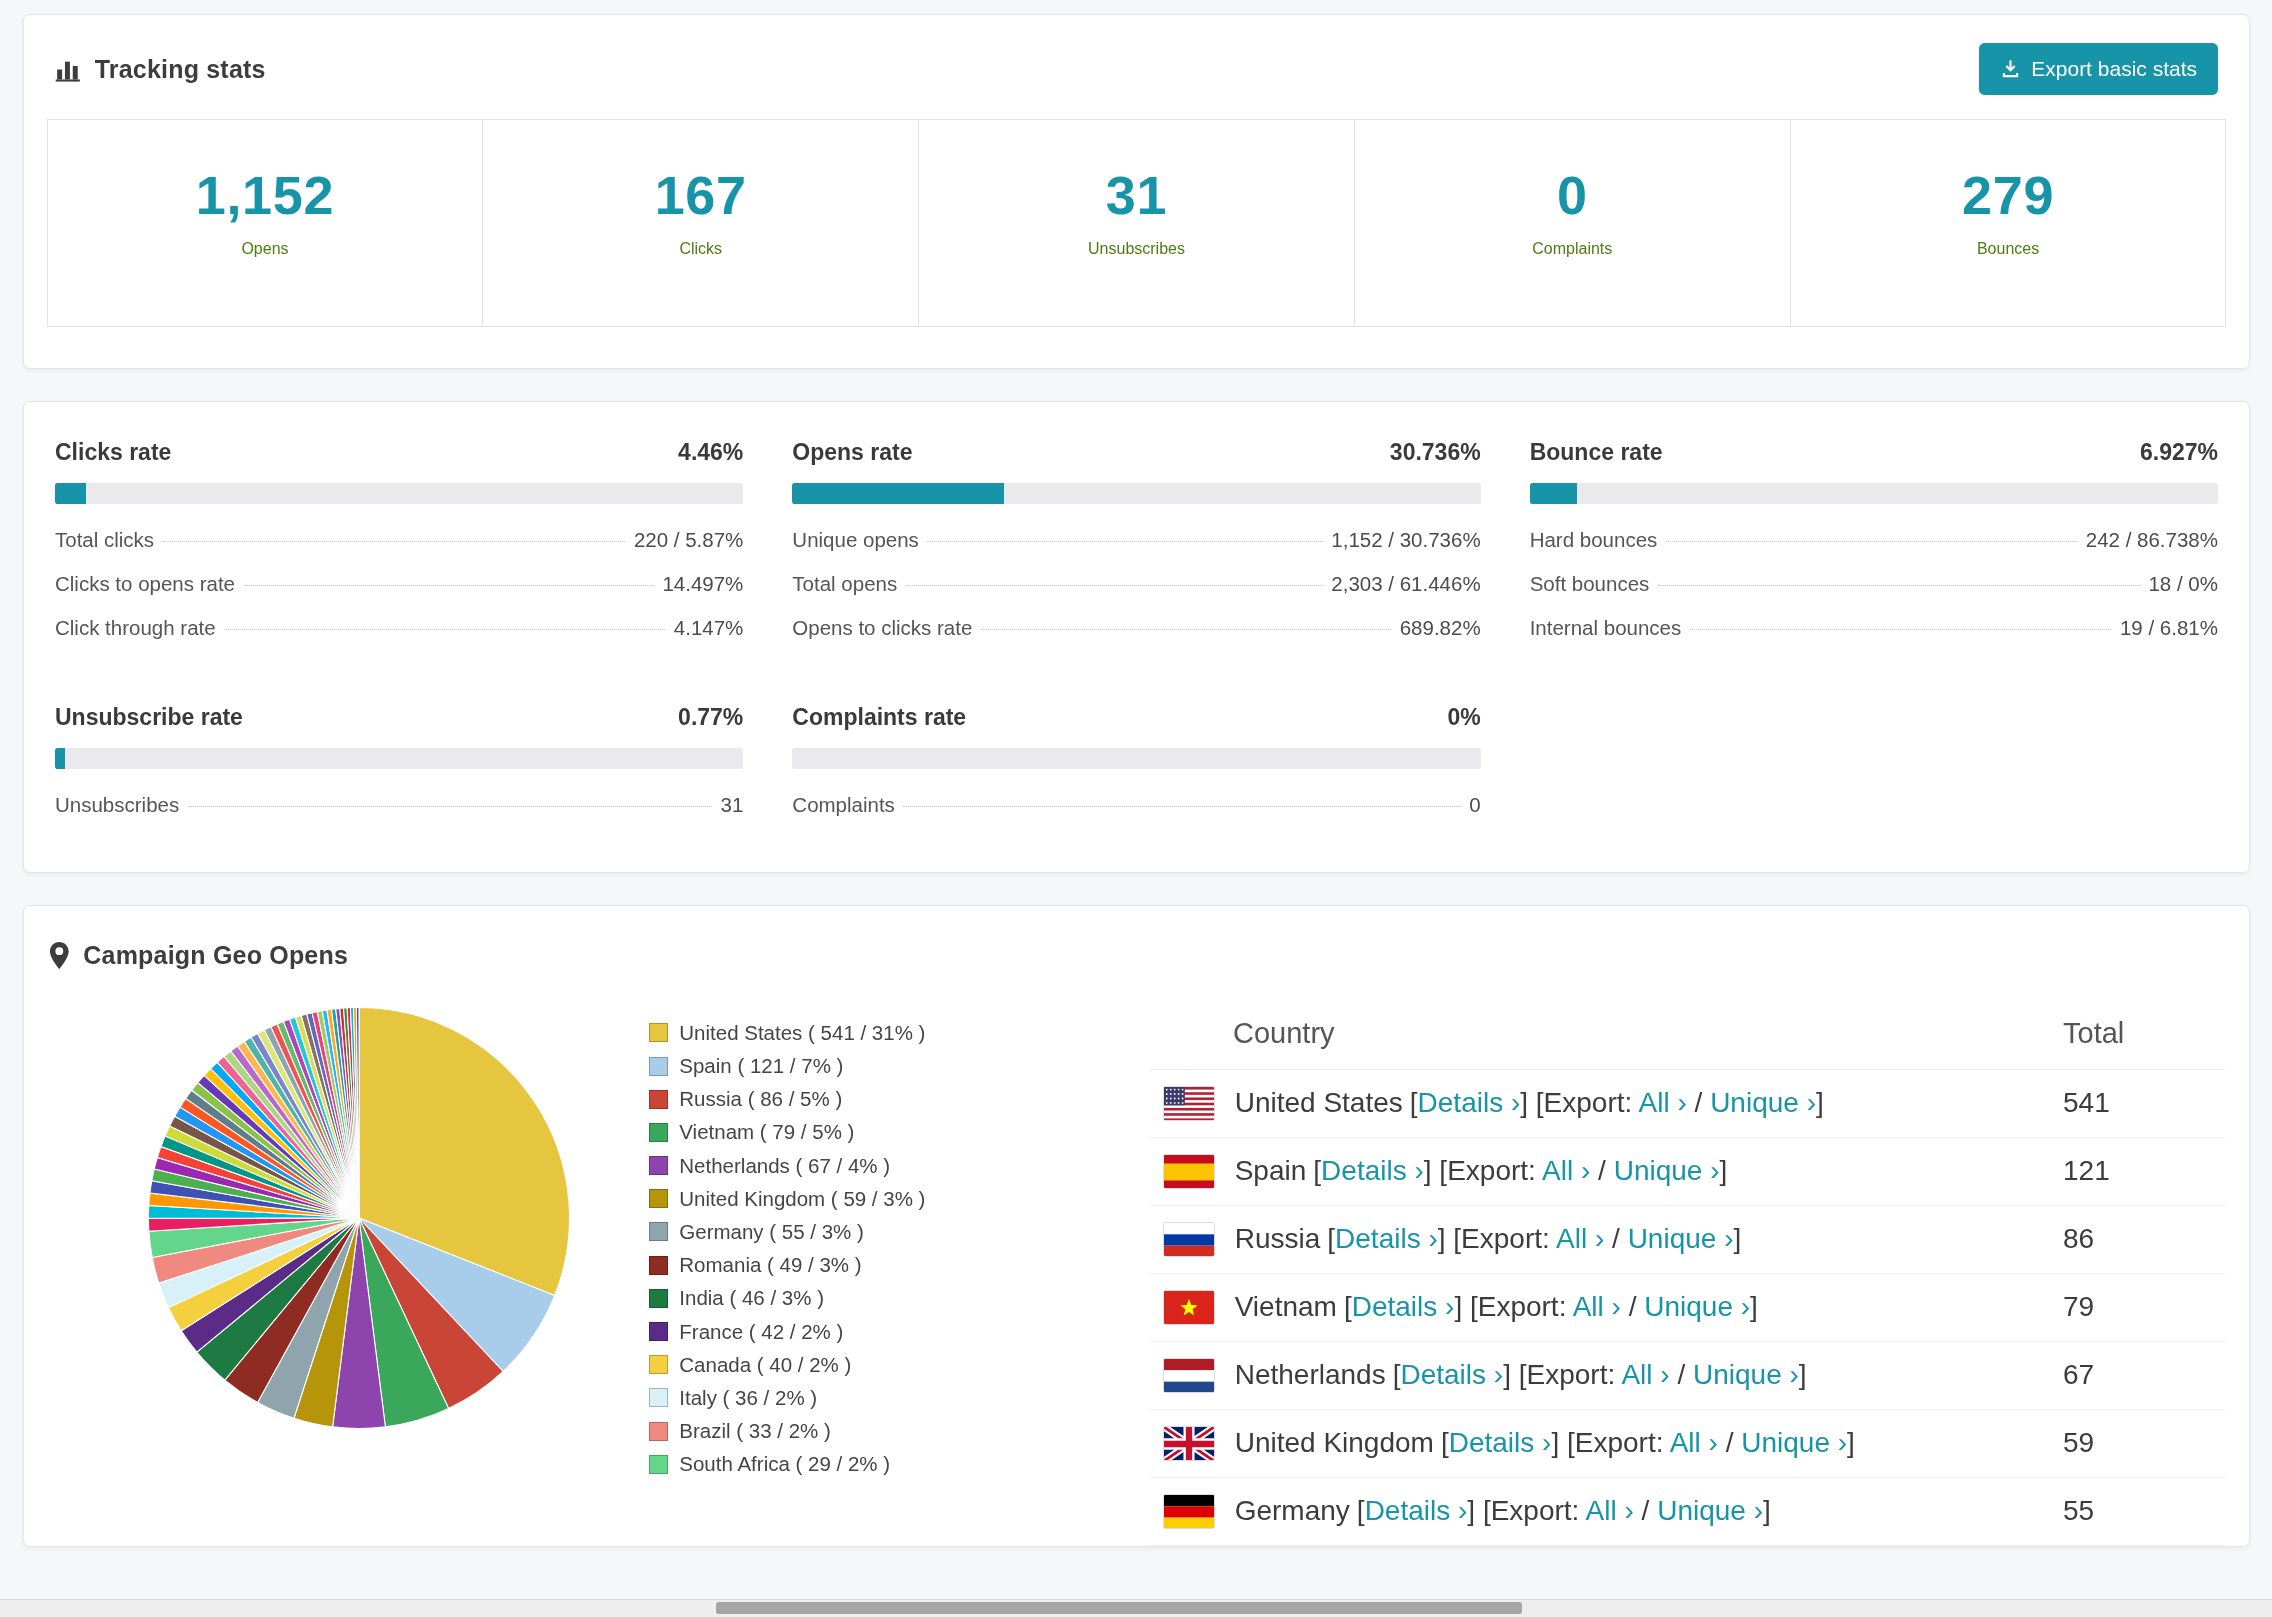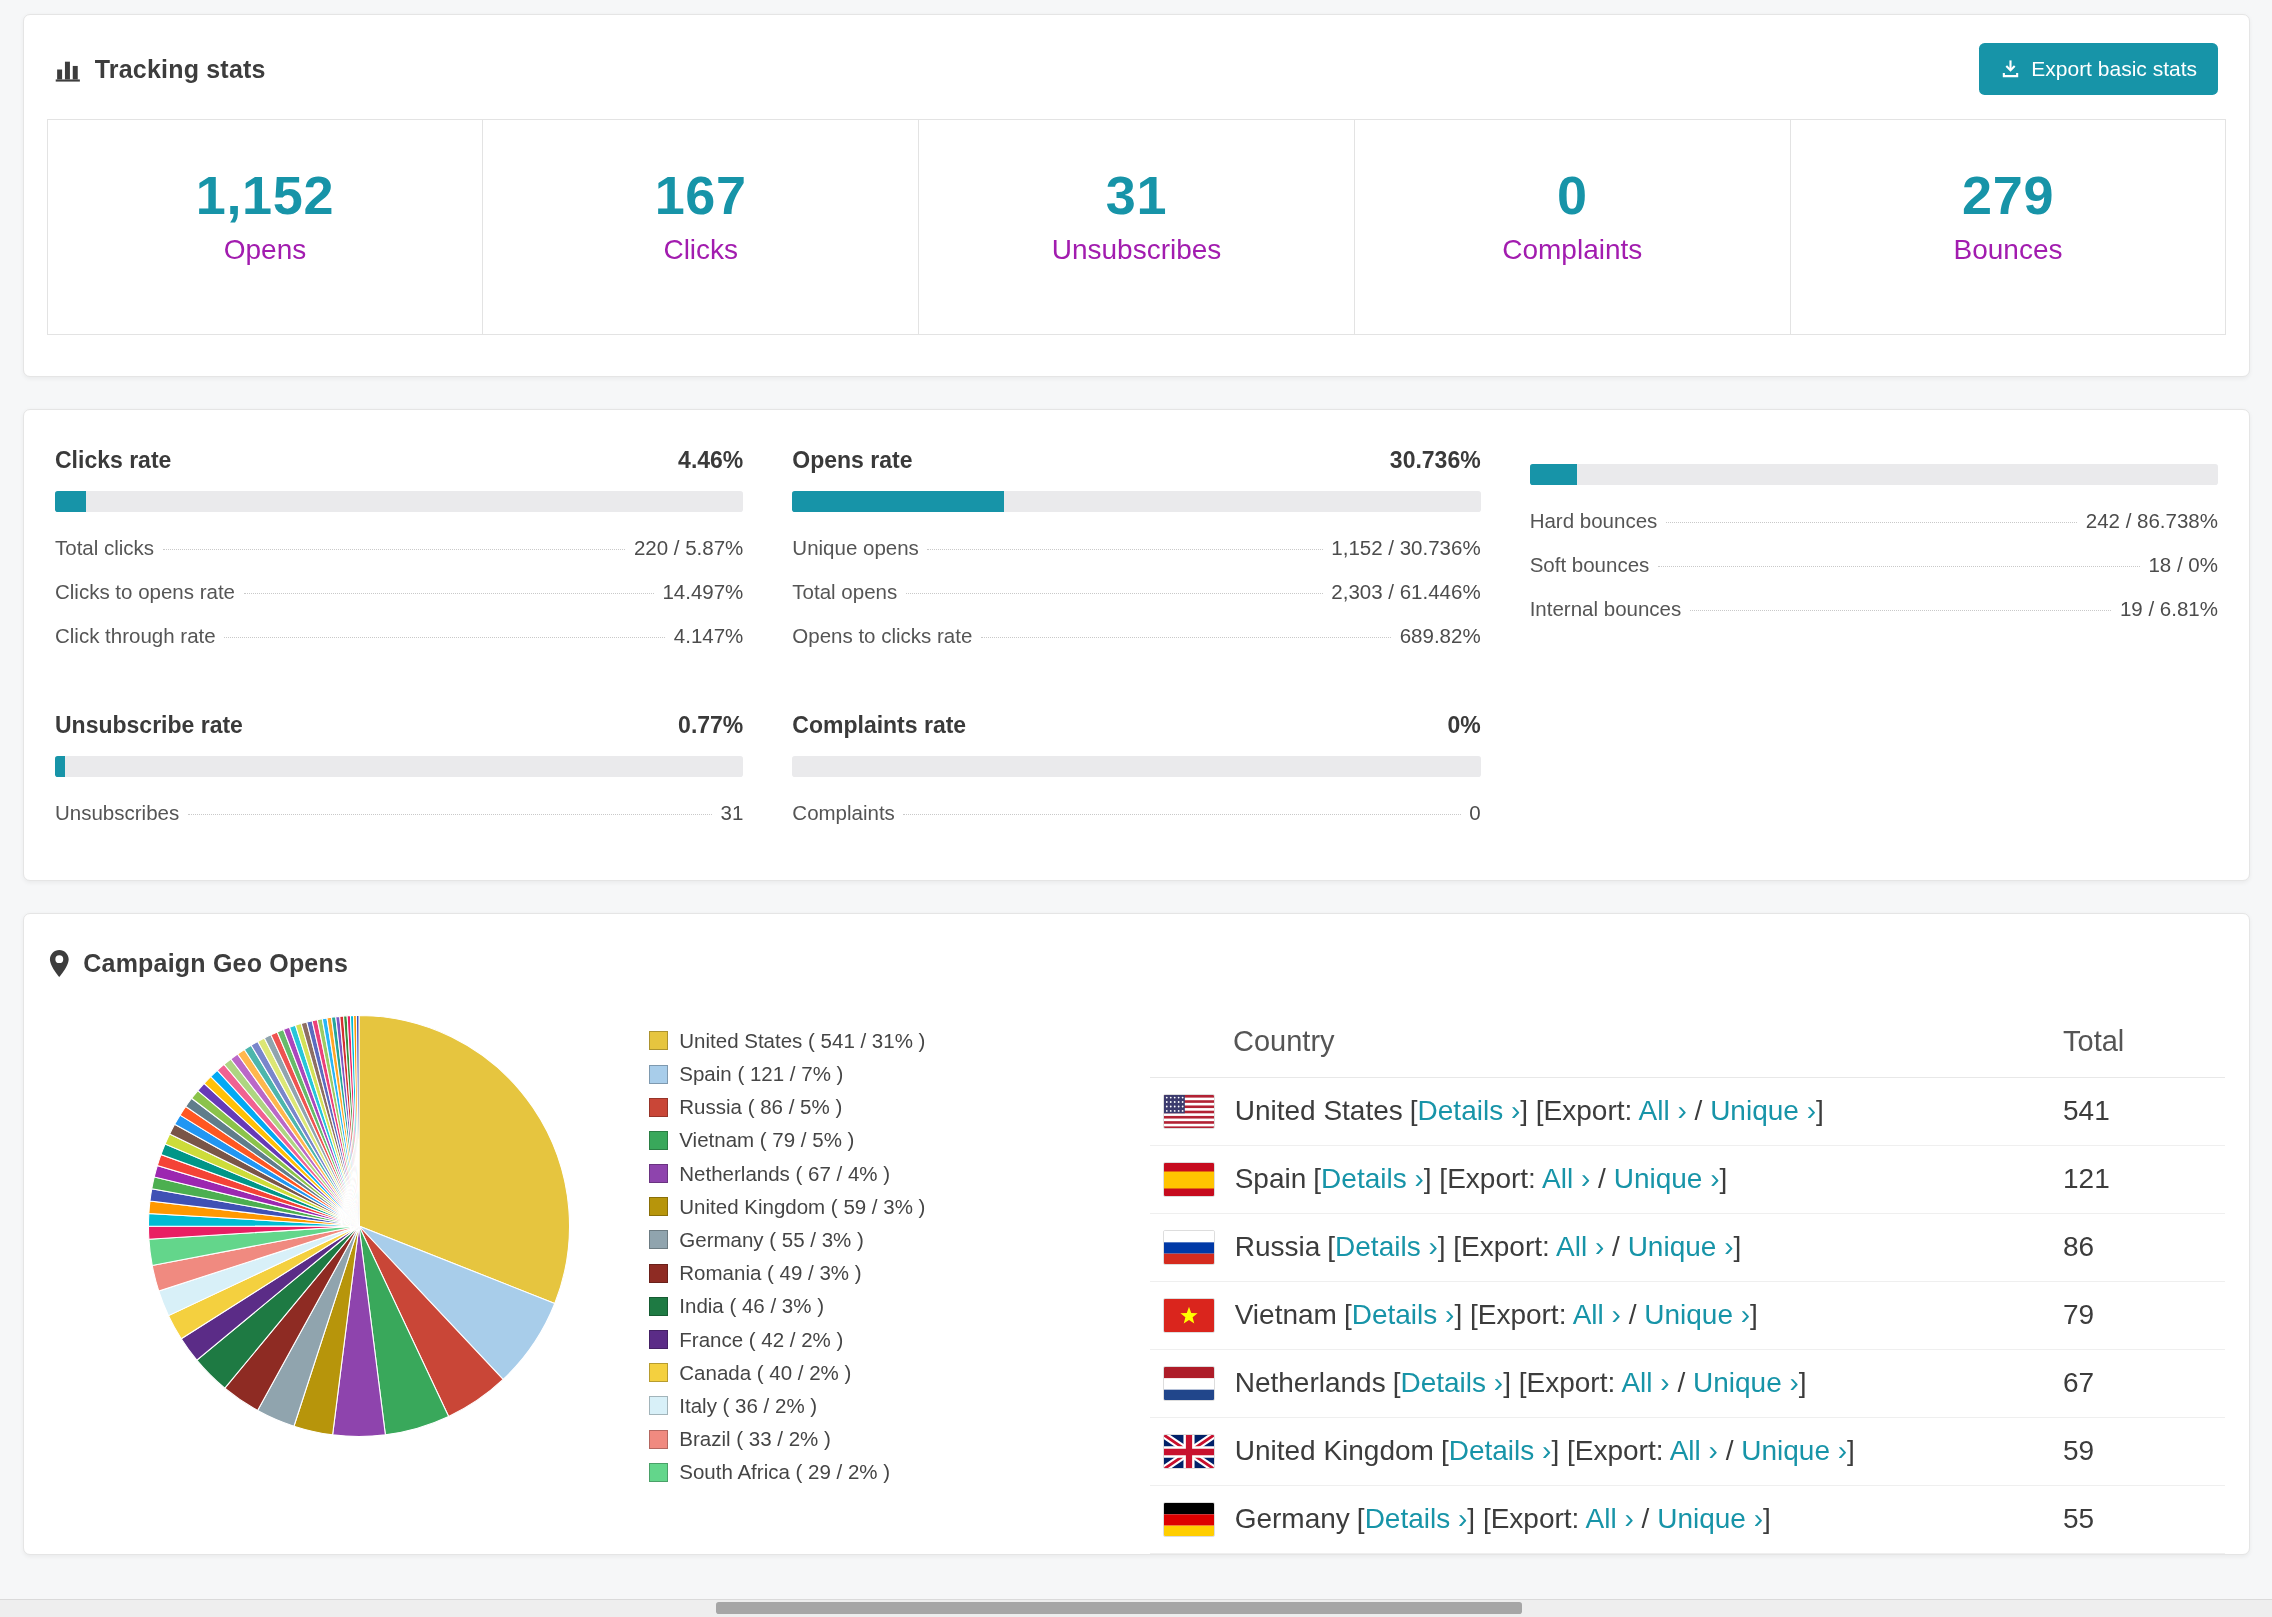--- a/index.html
+++ b/index.html
@@ -15,21 +15,21 @@
   
   .export-btn{margin-left:auto;display:inline-flex;align-items:center;gap:10px;
     background:var(--accent);color:#fff;border:none;border-radius:5.6px;font-size:21px;
     font-weight:500;padding:14px 21px;cursor:pointer;font-family:inherit}
 
   
   .stats-row{display:flex;border:1.4px solid #e3e3e3;margin:5.6px 22.6px 41px;background:#fff}
   .stat-cell{flex:1;text-align:center;padding:44px 7px 68px;border-right:1.4px solid #e3e3e3}
   .stat-cell:last-child{border-right:none}
   .stat-value{font-size:54px;font-weight:700;color:var(--accent);letter-spacing:0.7px}
-  .stat-label{font-size:28px;color:#a21caf;margin-top:8px}
+  .stat-label{font-size:16px;color:#4d7c0f;margin-top:14px}
 
   
   .rates-card{padding:37px 31px 45px}
   .rates-grid{display:grid;grid-template-columns:1fr 1fr 1fr;column-gap:49px;row-gap:54px}
   .rate-head{display:flex;justify-content:space-between;align-items:center}
   .rate-title,.rate-value{font-size:23px;font-weight:700;color:#3a3a3a}
   .rate-bar{height:21px;background:var(--track);border-radius:2.8px;margin:17px 0 14px;overflow:hidden}
   .rate-fill{height:100%;background:var(--accent)}
   .rate-row{display:flex;align-items:baseline;font-size:20.5px;color:#555;padding:10px 0}
   .rr-leader{flex:1;border-bottom:1.4px dotted #c9c9c9;margin:0 8.5px;transform:translateY(-5px)}
@@ -164,20 +164,24 @@
     <span class="rr-value">2,303 / 61.446%</span>
   </div>
             <div class="rate-row">
     <span class="rr-label">Opens to clicks rate</span>
     <span class="rr-leader"></span>
     <span class="rr-value">689.82%</span>
   </div>
           </div>
   </div>
         <div class="rate-col">
+    <div class="rate-head">
+      <span class="rate-title">Bounce rate</span>
+      <span class="rate-value">6.927%</span>
+    </div>
     <div class="rate-bar">
       <div class="rate-fill" style="width: 6.927%;"></div>
     </div>
     <div class="rate-rows">
             <div class="rate-row">
     <span class="rr-label">Hard bounces</span>
     <span class="rr-leader"></span>
     <span class="rr-value">242 / 86.738%</span>
   </div>
             <div class="rate-row">

